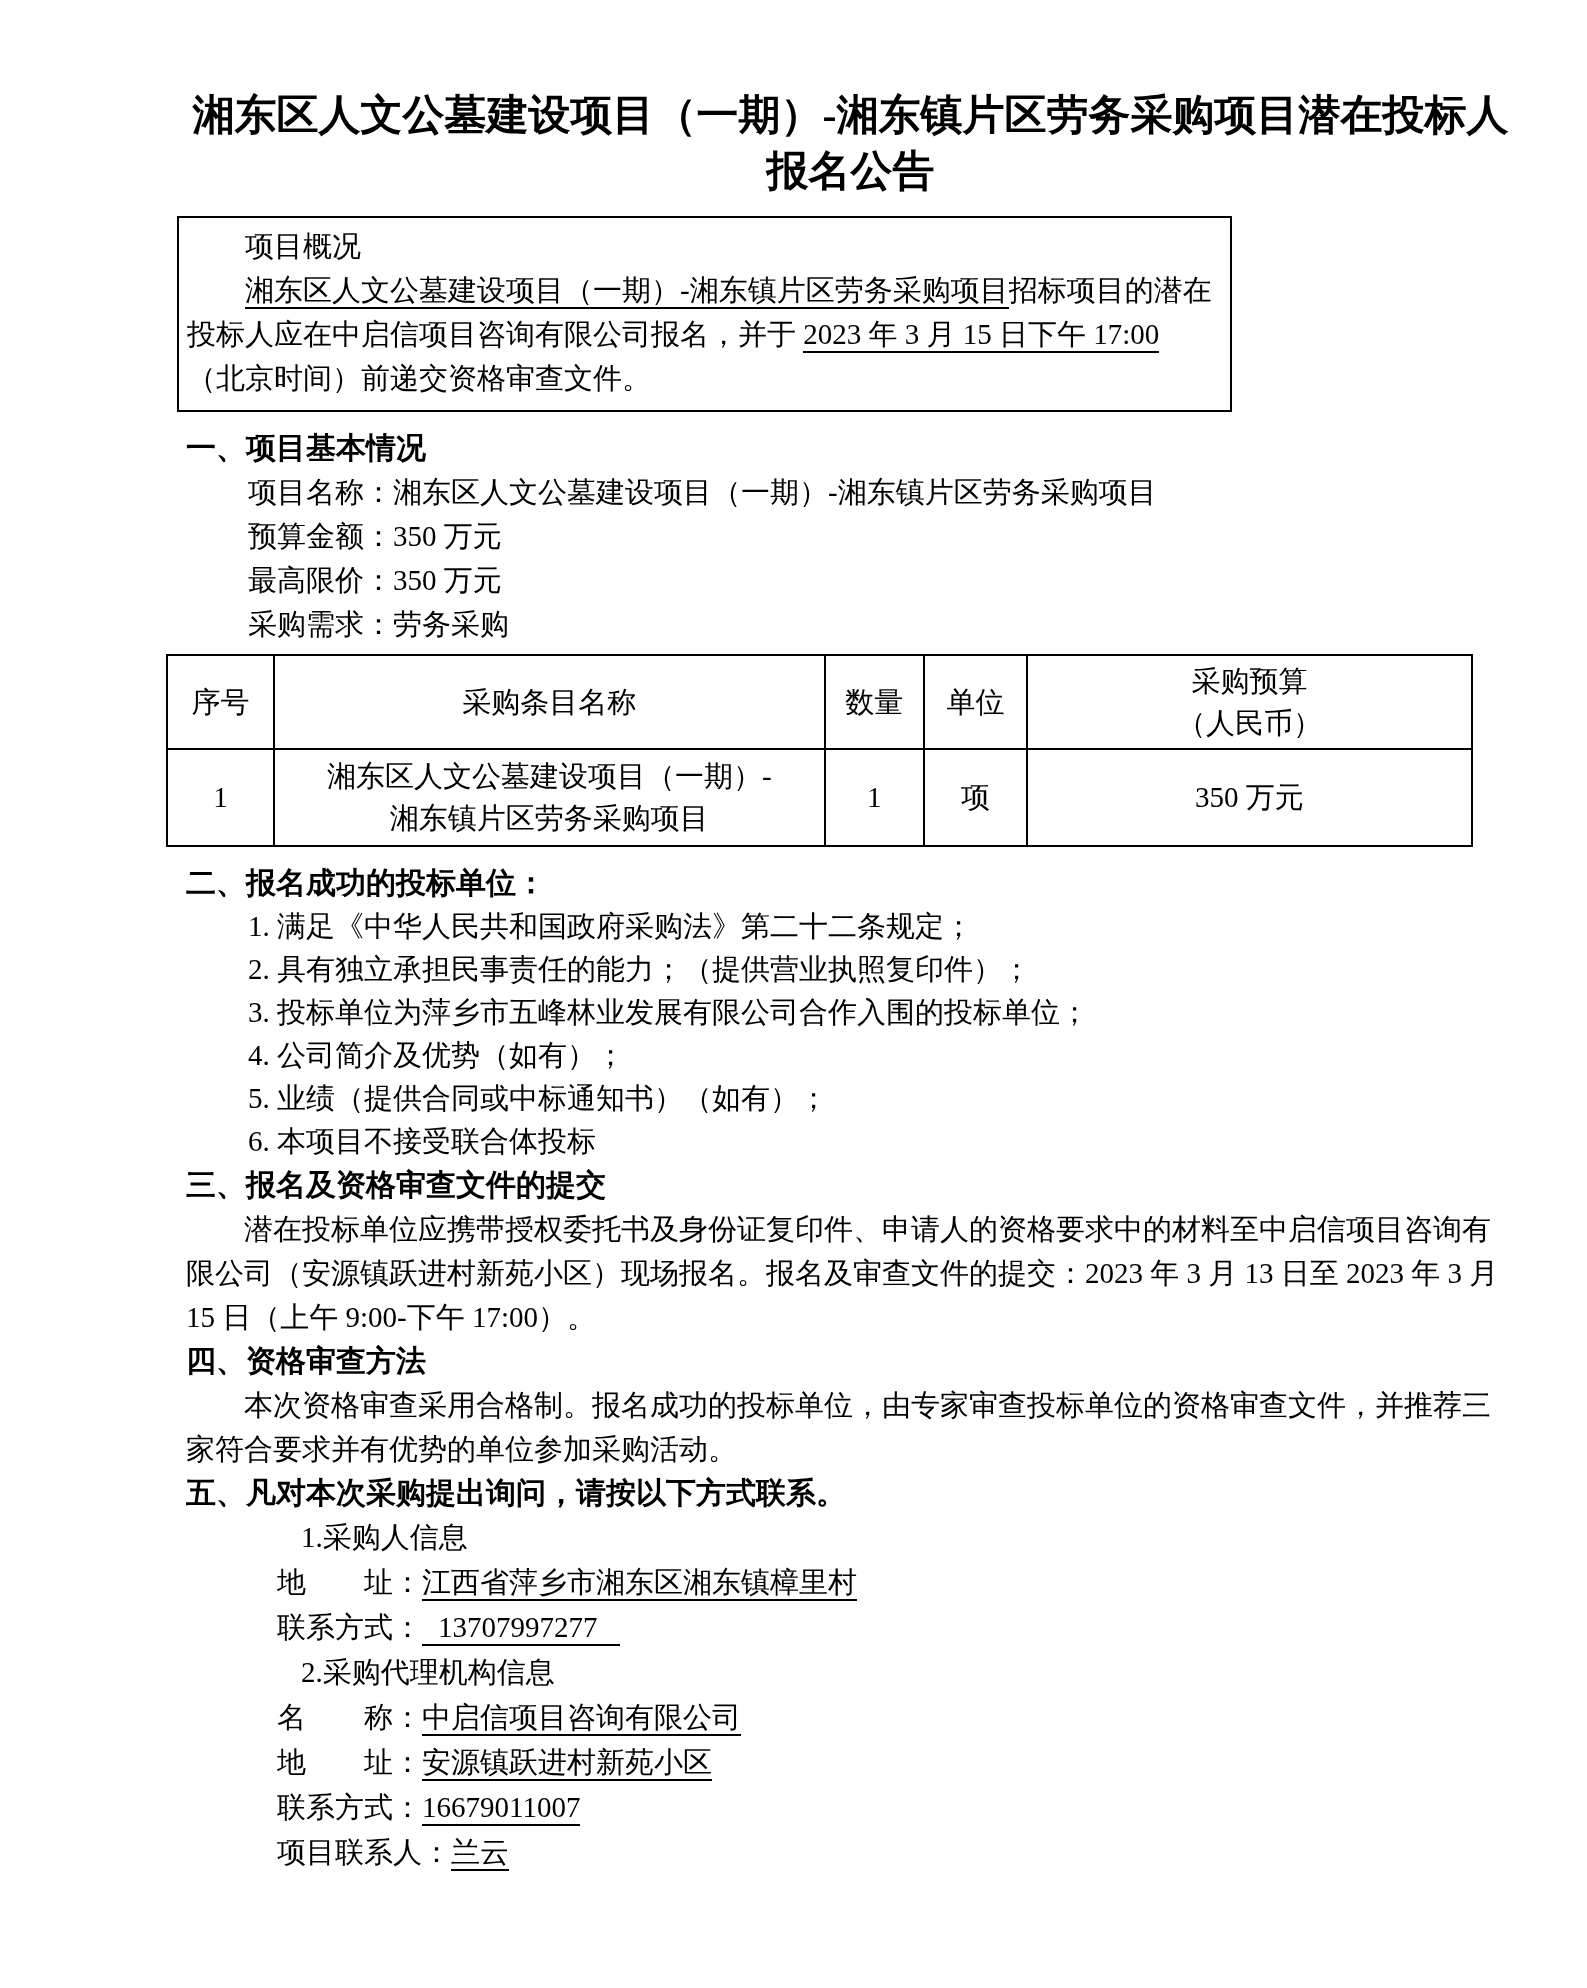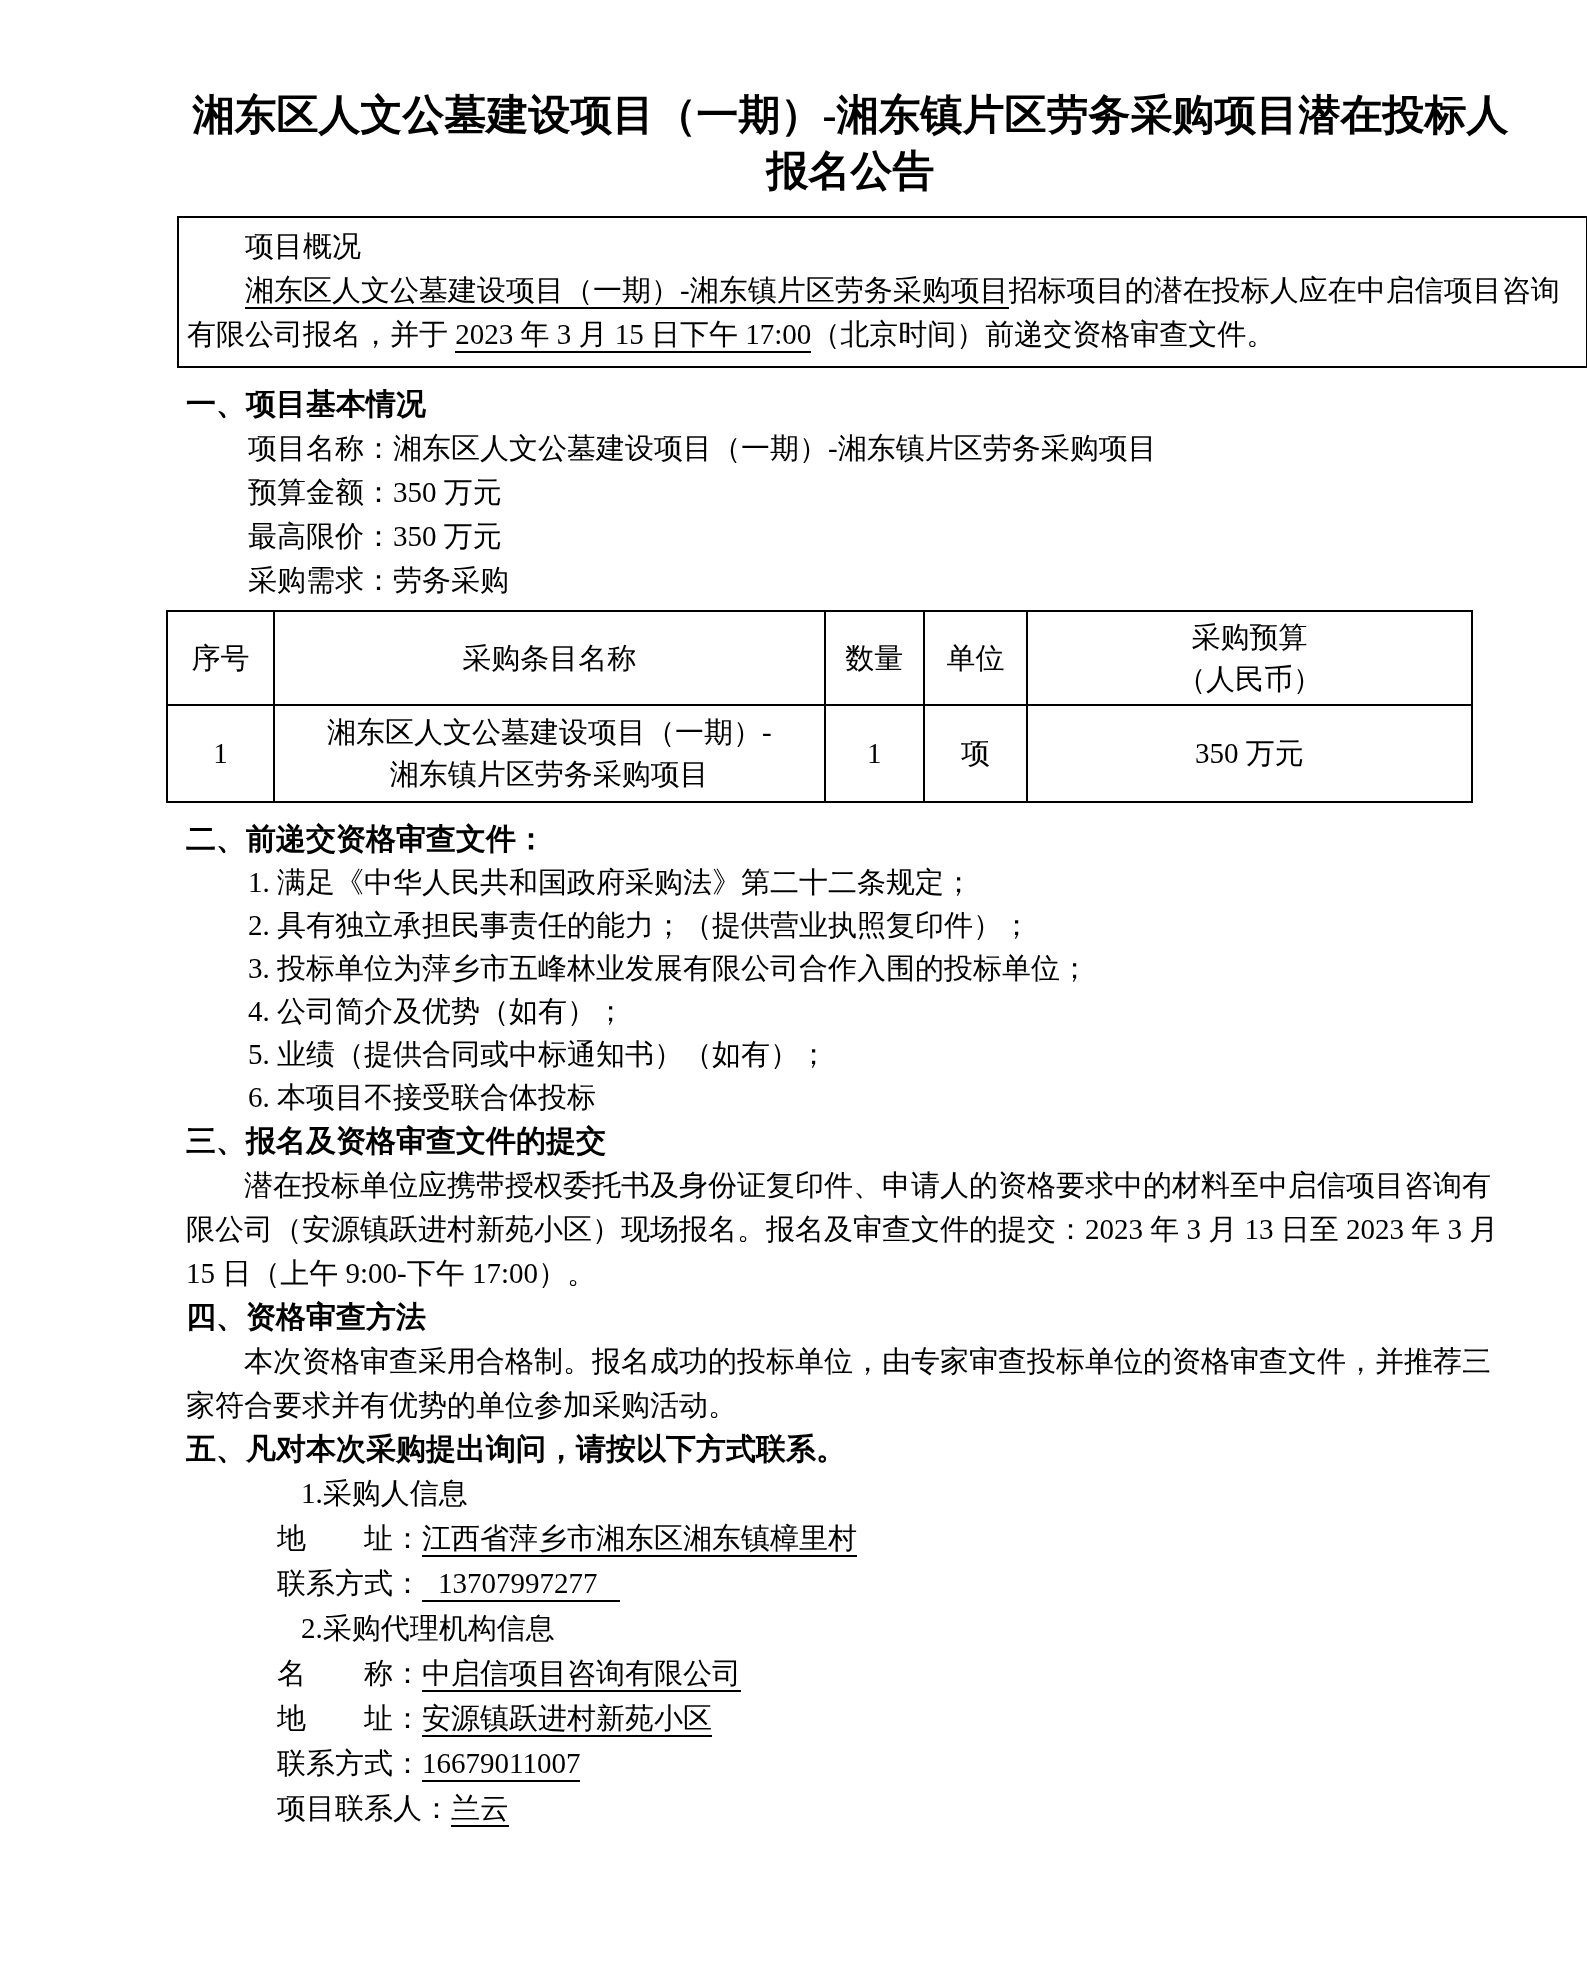--- a/index.html
+++ b/index.html
@@ -9,21 +9,21 @@
     padding:88px 72px 0 186px;
     font-family:"Liberation Serif","DejaVu Serif",serif;
     font-size:29px;
   }
   .doc-title{
     font-weight:bold;font-size:42px;line-height:1.33;text-align:center;
     margin:0 0 16px 0;
   }
   .overview-box{
     box-sizing:border-box;border:2px solid #000;
-    margin-left:-9px;width:1411px;
+    margin-left:-9px;width:1055px;
     padding:6px 14px 10px 8px;line-height:44px;
   }
   .overview-box p{margin:0;text-indent:2em;}
   .u{border-bottom:2px solid #000;padding-bottom:1px;}
   .u-pad{padding-left:16px;padding-right:22px;}
   .sec-heading{
     font-family:"Liberation Sans","DejaVu Sans",sans-serif;
     font-weight:bold;font-size:30px;line-height:44px;margin:0;
   }
   .mt{margin-top:14px;}
@@ -90,21 +90,21 @@
           <div>湘东区人文公墓建设项目（一期）-</div>
           <div>湘东镇片区劳务采购项目</div>
         </td>
         <td>1</td>
         <td>项</td>
         <td>350 万元</td>
       </tr>
     </tbody>
   </table>
 
-  <p class="sec-heading mt">二、前递交资格审查文件：</p>
+  <p class="sec-heading mt">二、报名成功的投标单位：</p>
   <div class="list-item">1. 满足《中华人民共和国政府采购法》第二十二条规定；</div>
   <div class="list-item">2. 具有独立承担民事责任的能力；（提供营业执照复印件）；</div>
   <div class="list-item">3. 投标单位为萍乡市五峰林业发展有限公司合作入围的投标单位；</div>
   <div class="list-item">4. 公司简介及优势（如有）；</div>
   <div class="list-item">5. 业绩（提供合同或中标通知书）（如有）；</div>
   <div class="list-item">6. 本项目不接受联合体投标</div>
 
   <p class="sec-heading">三、报名及资格审查文件的提交</p>
   <p class="body-par">潜在投标单位应携带授权委托书及身份证复印件、申请人的资格要求中的材料至中启信项目咨询有限公司（安源镇跃进村新苑小区）现场报名。报名及审查文件的提交：2023 年 3 月 13 日至 2023 年 3 月 15 日（上午 9:00-下午 17:00）。</p>
 

